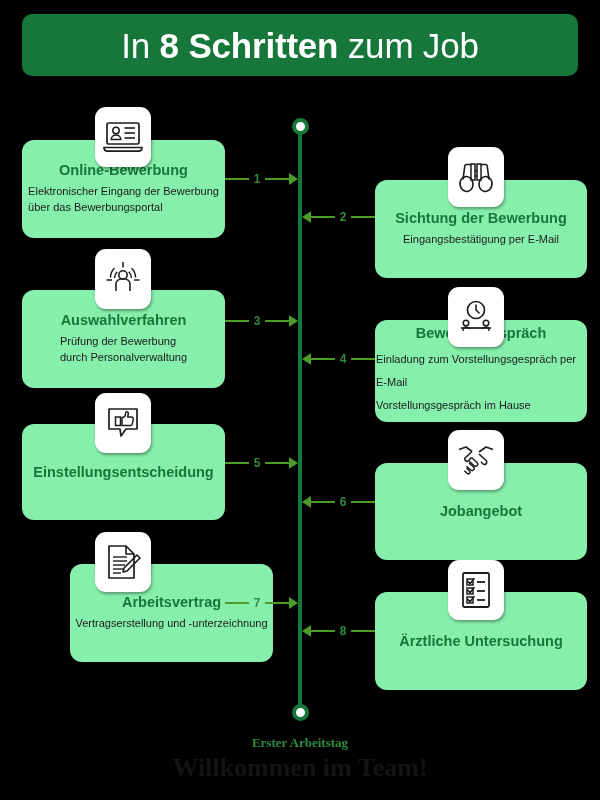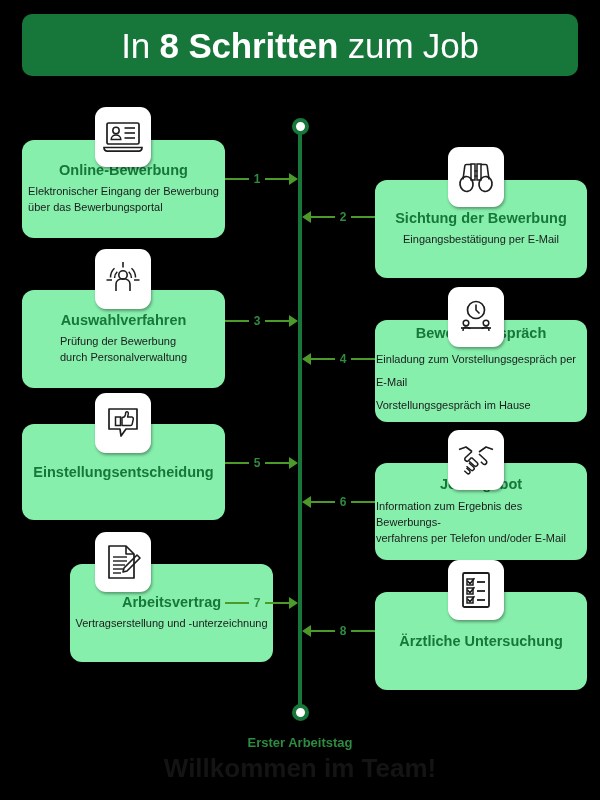--- a/index.html
+++ b/index.html
@@ -135,20 +135,21 @@
   .conn-head.right { border-left: 9px solid #4C9A2A; }
   .conn-head.left  { border-right: 9px solid #4C9A2A; }
 
   
   #footer {
     position: absolute;
     left: 0;
     top: 735px;
     width: 600px;
     text-align: center;
+    font-family: Liberation Serif, serif;
   }
   #footer-sub {
     color: #2E8B40;
     font-weight: bold;
     font-size: 13px;
     margin: 0;
     line-height: 1.2;
   }
   #footer-main {
     color: #141414;
@@ -285,24 +286,20 @@
 </div>
 <div class="connector" style="left:225px; top:454px; width:73px;">
   <div class="conn-line"></div>
   <div class="conn-num">5</div>
   <div class="conn-line"></div>
   <div class="conn-head right"></div>
 </div>
 
 <div class="card right" style="top:463px; height:97px;">
   <div class="card-title">Jobangebot</div>
-  <div class="card-desc">
-    <div>Information zum Ergebnis des Bewerbungs-</div>
-    <div>verfahrens per Telefon und/oder E-Mail</div>
-  </div>
 </div>
 <div class="icon-tile" style="left:448px; top:430px;">
   <svg width="38" height="34" viewBox="0 0 38 34">
     <path d="M2 6.5l7-2.5 6 4.5" fill="none" stroke="#1d1d1d" stroke-width="1.6" stroke-linejoin="round"></path>
     <path d="M36 6.5l-7-2.5-7 5" fill="none" stroke="#1d1d1d" stroke-width="1.6" stroke-linejoin="round"></path>
     <path d="M15 8.5l-6.5 6c-1 1-.9 2.4.1 3.2 1 .8 2.3.7 3.1-.2l2.8-3" fill="none" stroke="#1d1d1d" stroke-width="1.6" stroke-linejoin="round"></path>
     <path d="M22 11l7 6.5c1 .9 1 2.4 0 3.3-.9.8-2.3.7-3.1-.1l-2-2" fill="none" stroke="#1d1d1d" stroke-width="1.6" stroke-linejoin="round"></path>
     <path d="M14.5 14.5l5.5 5c.9.8 1 2.1.2 3-.8.9-2.1 1-3 .2l-5-4.3" fill="none" stroke="#1d1d1d" stroke-width="1.5" stroke-linejoin="round"></path>
     <path d="M12 20l4.5 4c.8.8.9 2 .1 2.8-.8.9-2 .9-2.8.2l-4.3-3.8" fill="none" stroke="#1d1d1d" stroke-width="1.5" stroke-linejoin="round"></path>
     <path d="M9.5 25l3 2.7c.7.7.8 1.8.1 2.5-.7.7-1.8.8-2.5.1l-2.8-2.5" fill="none" stroke="#1d1d1d" stroke-width="1.5" stroke-linejoin="round"></path>

